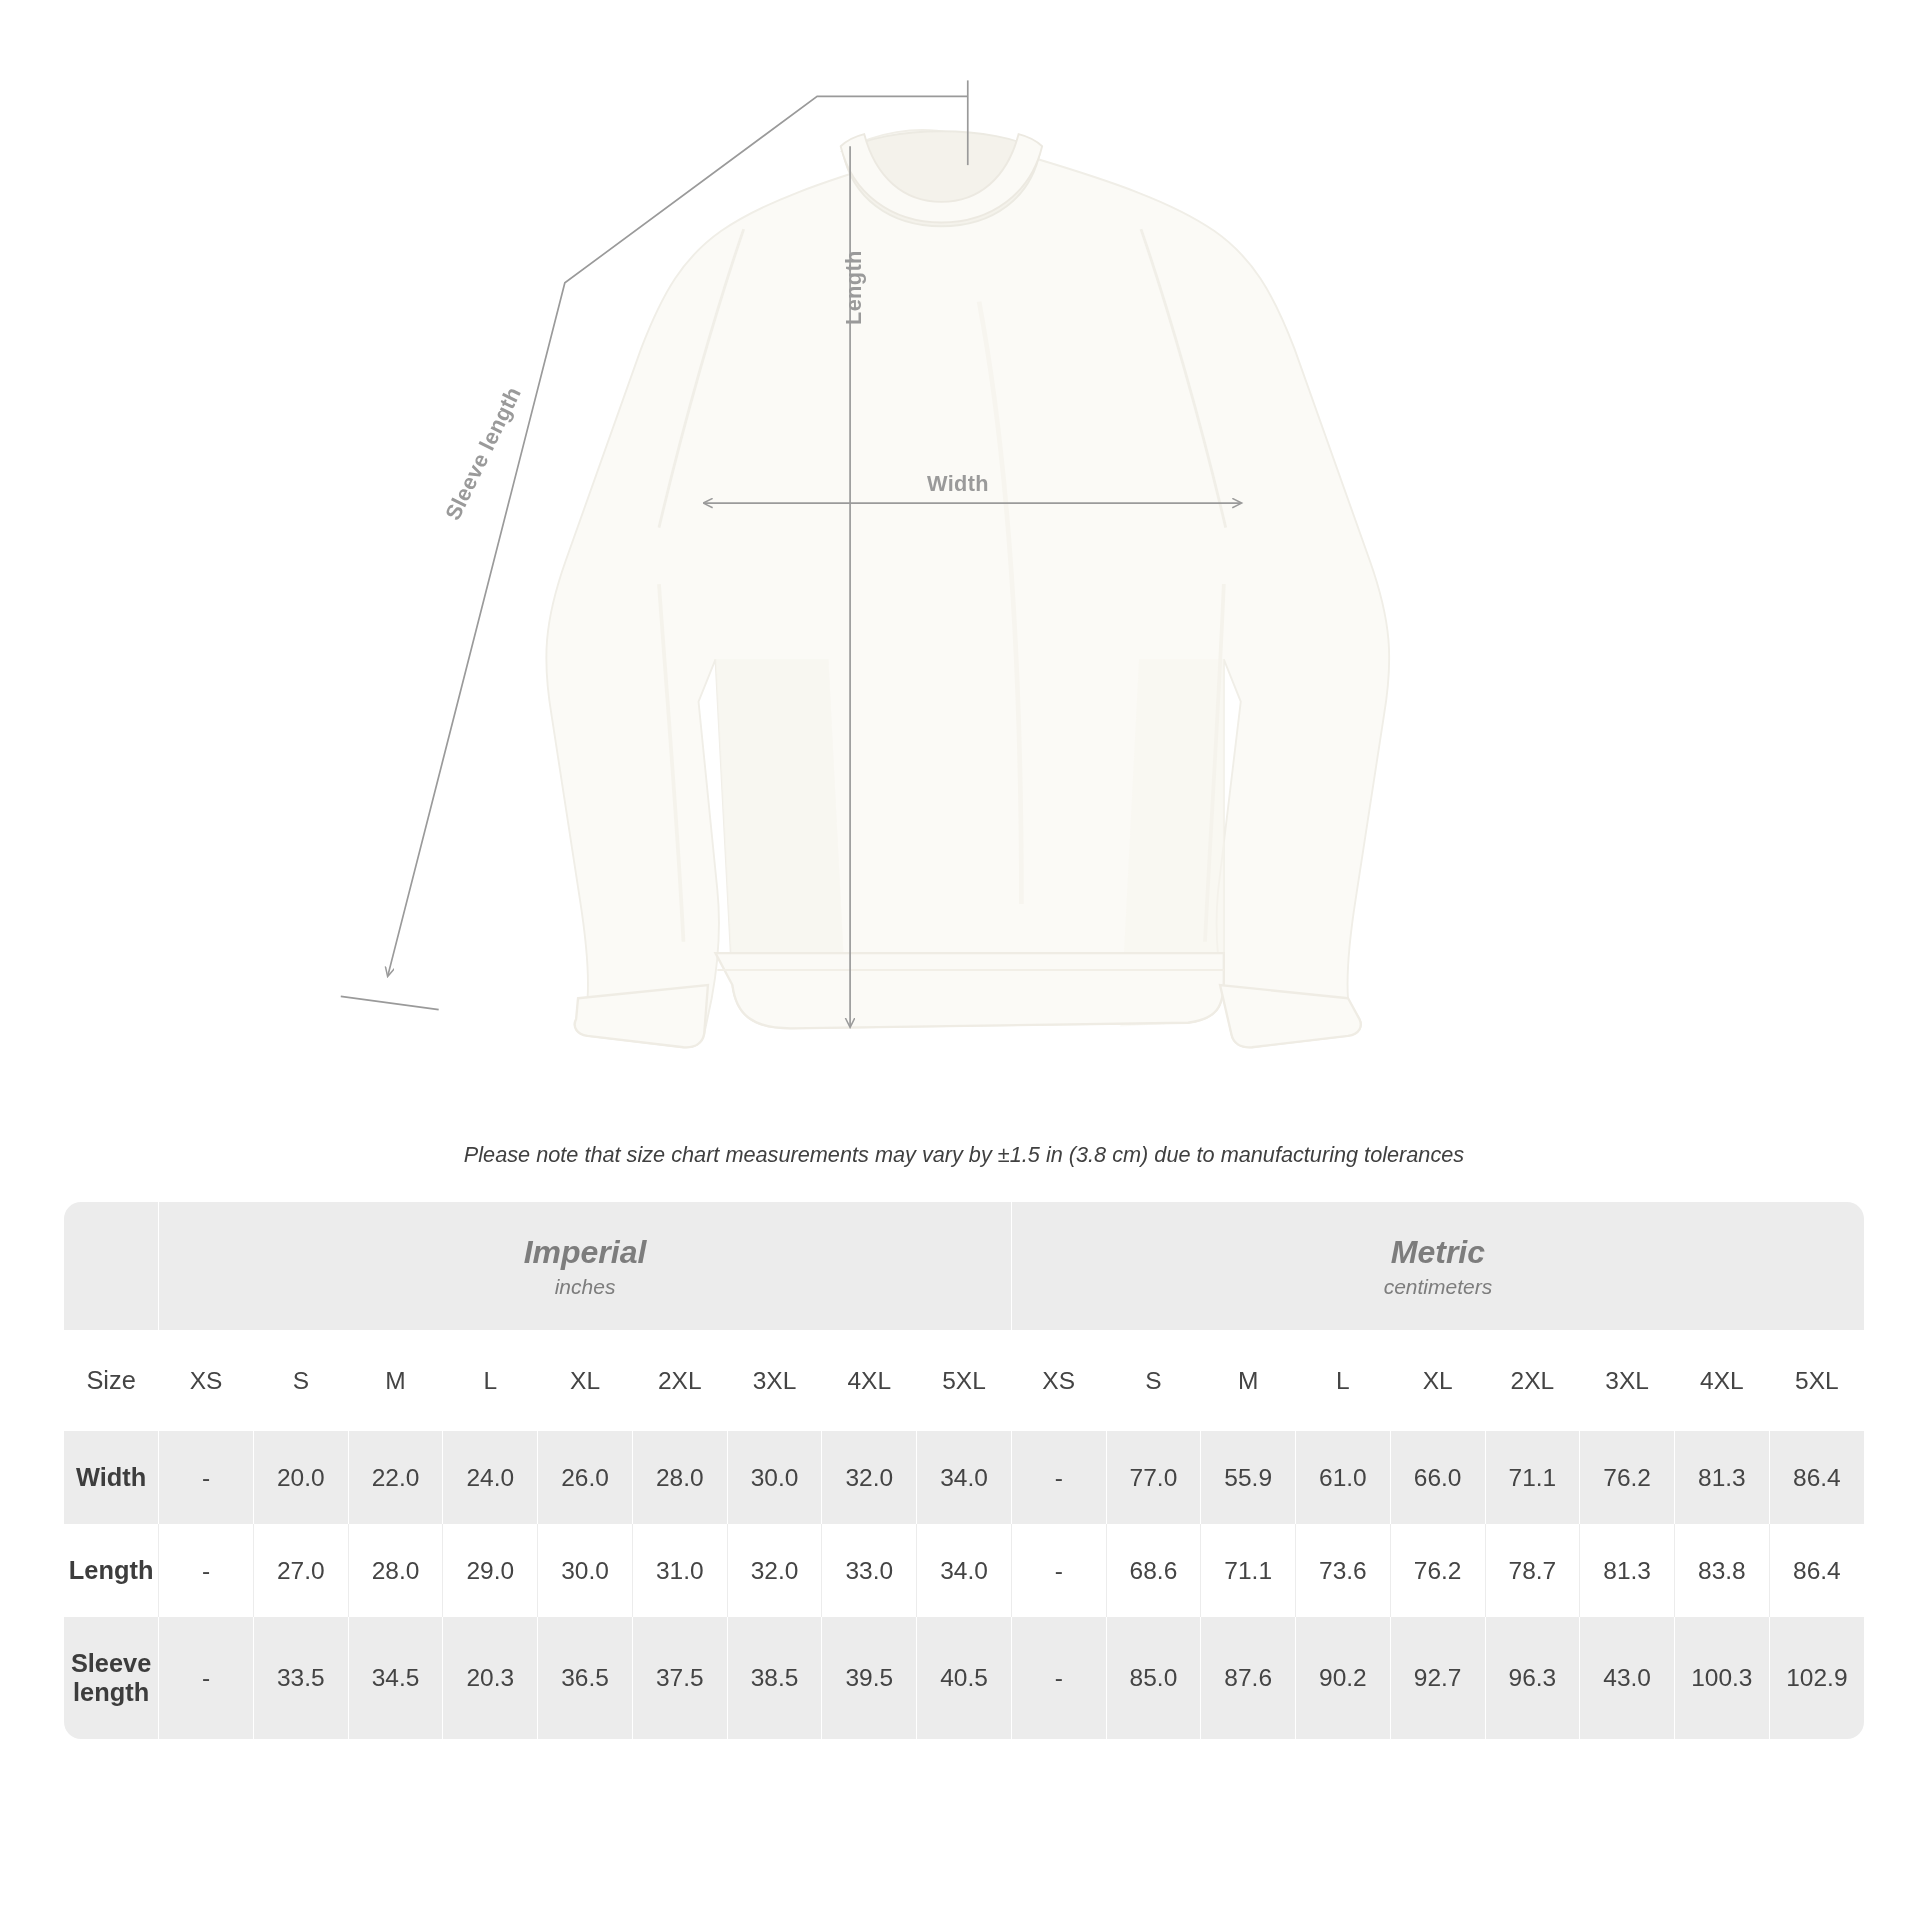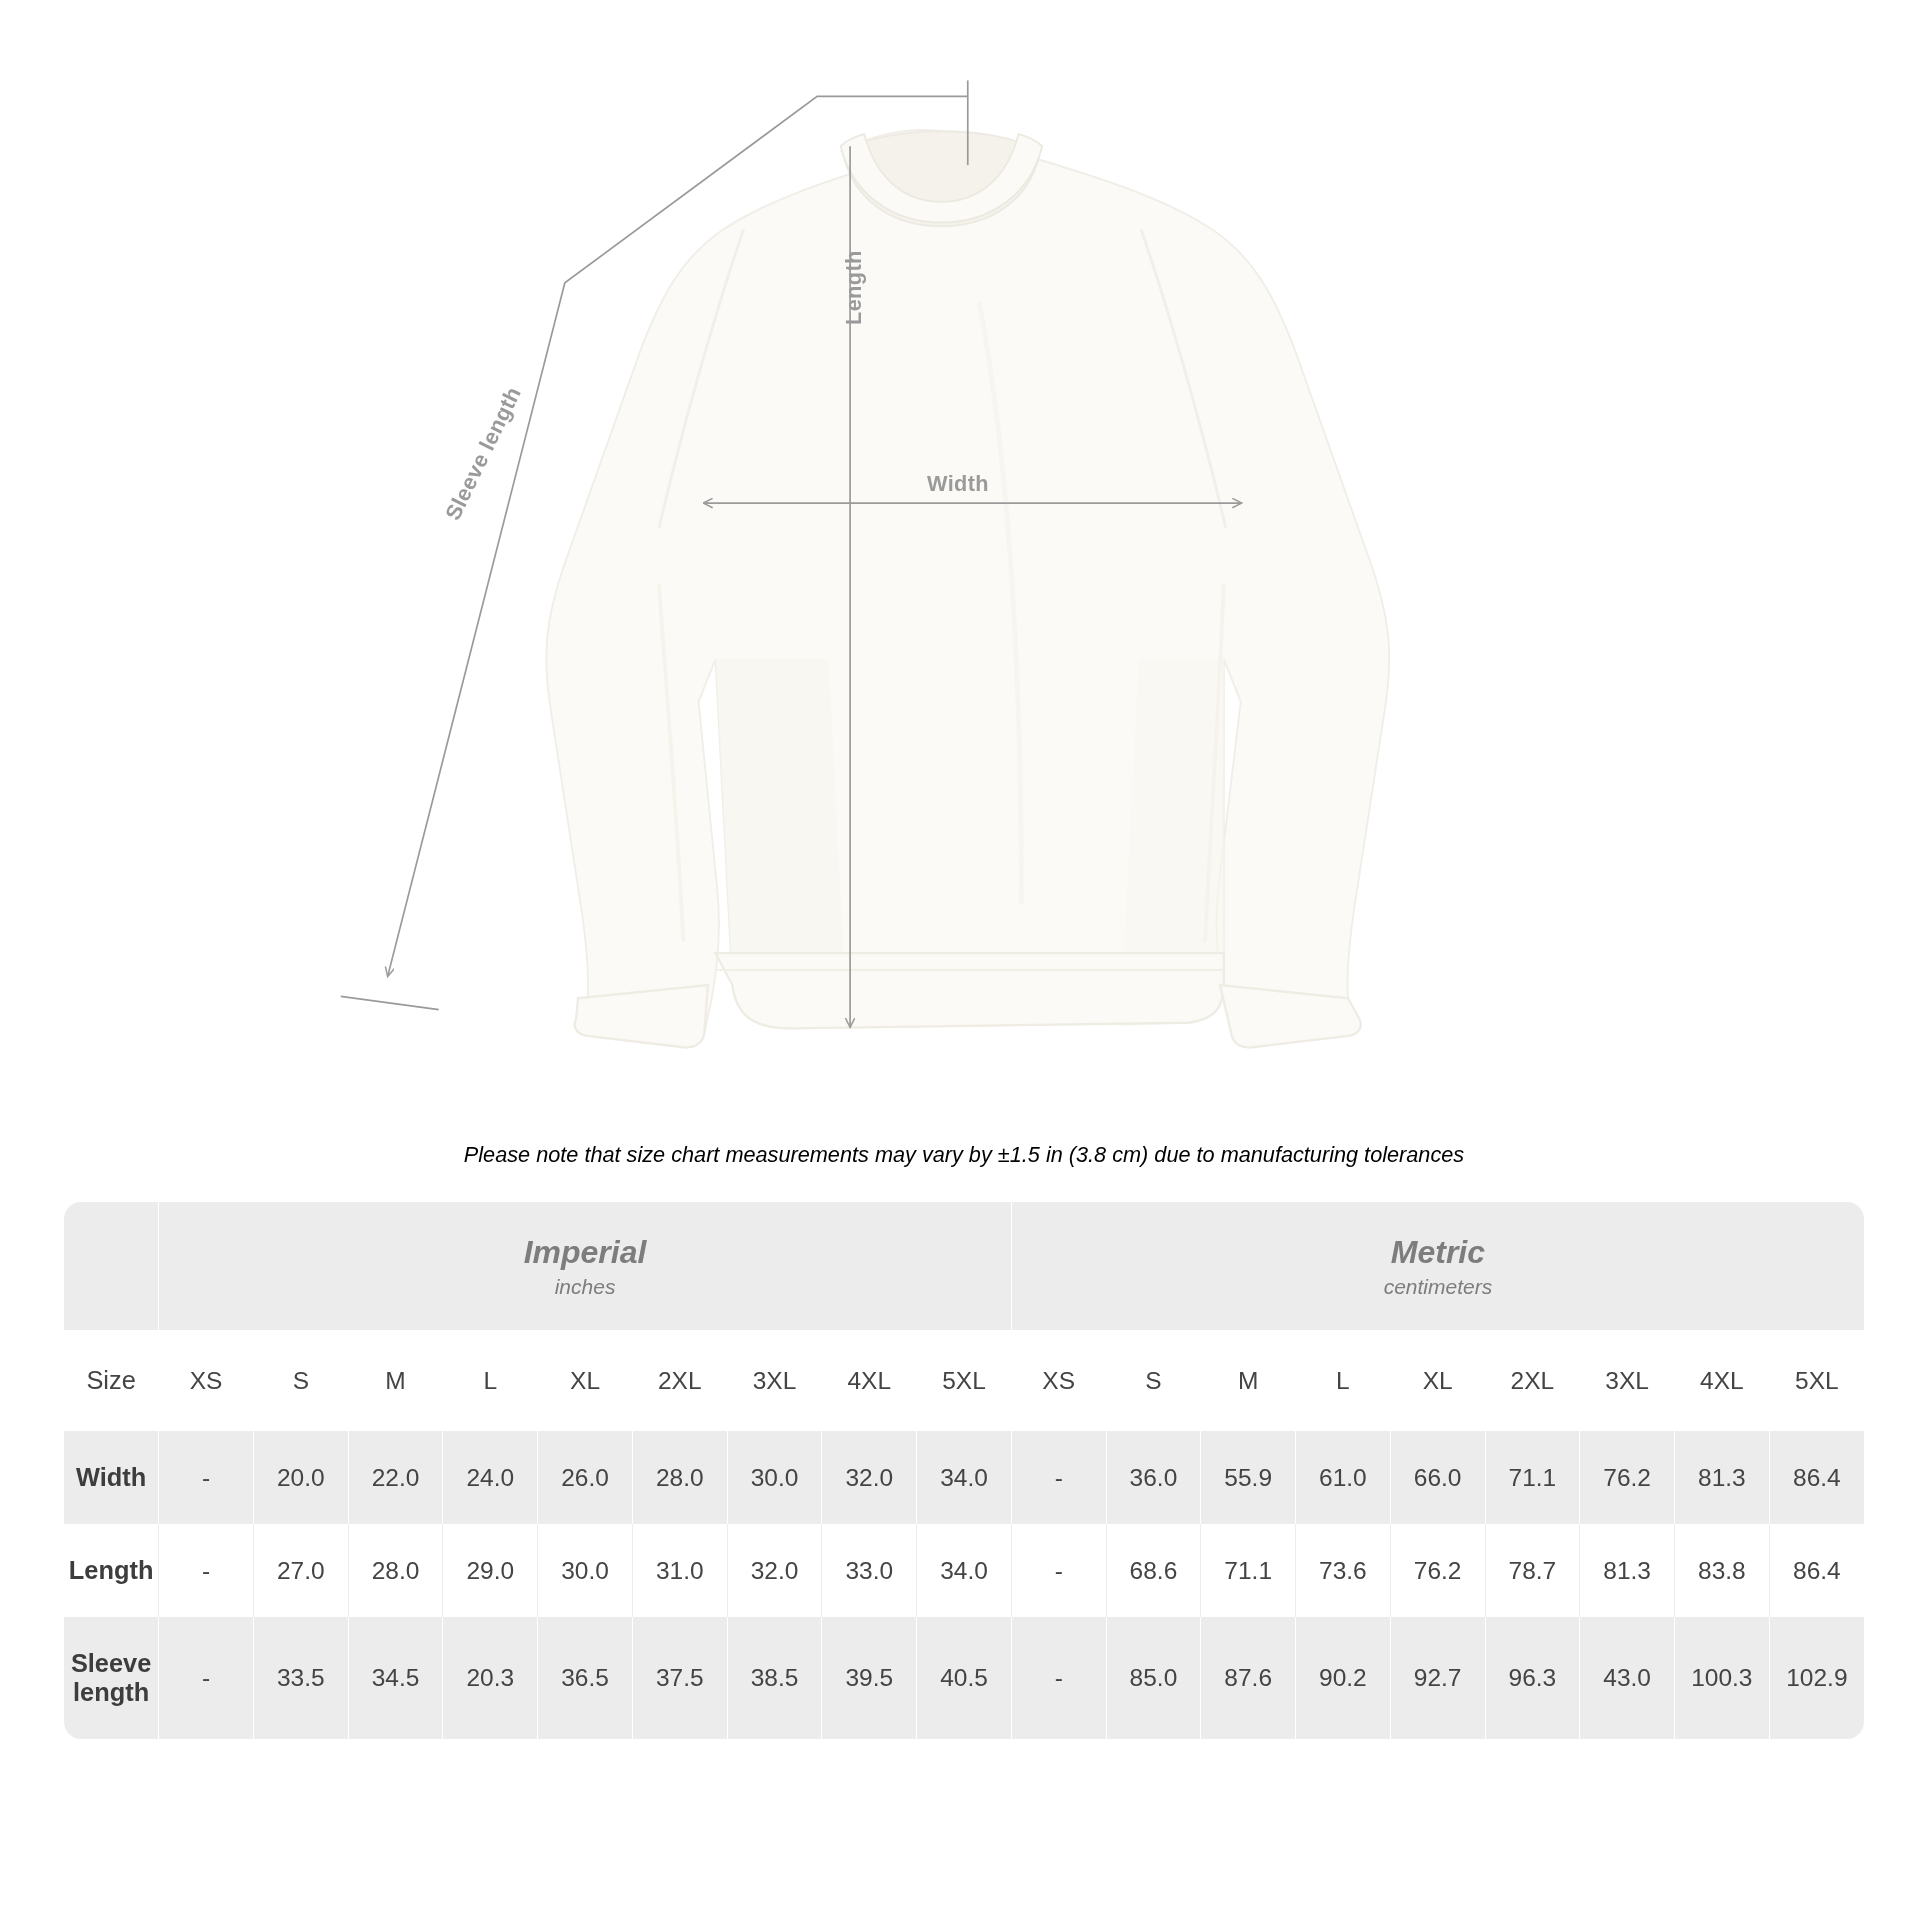--- a/index.html
+++ b/index.html
@@ -64,21 +64,21 @@
     font-weight: bold;
     color: #2b2b2b;
     margin: 0;
     padding-top: 1.9px;
     letter-spacing: -0.2px;
   }
   .chart-note {
     text-align: center;
     font-size: 21.7px;
     font-style: italic;
-    color: #000000;
+    color: #404040;
     margin: 21px 0 0 0;
     padding: 0 56px;
   }
 
   
   .table-wrap {
     margin: 34px 64px 0 64px;
     border-radius: 17px;
     overflow: hidden;
     background: #ffffff;
@@ -309,21 +309,21 @@
           <td>-</td>
           <td>20.0</td>
           <td>22.0</td>
           <td>24.0</td>
           <td>26.0</td>
           <td>28.0</td>
           <td>30.0</td>
           <td>32.0</td>
           <td>34.0</td>
           <td>-</td>
-          <td>36.0</td>
+          <td>77.0</td>
           <td>55.9</td>
           <td>61.0</td>
           <td>66.0</td>
           <td>71.1</td>
           <td>76.2</td>
           <td>81.3</td>
           <td>86.4</td>
         </tr>
 
         <tr class="data-row plain">

